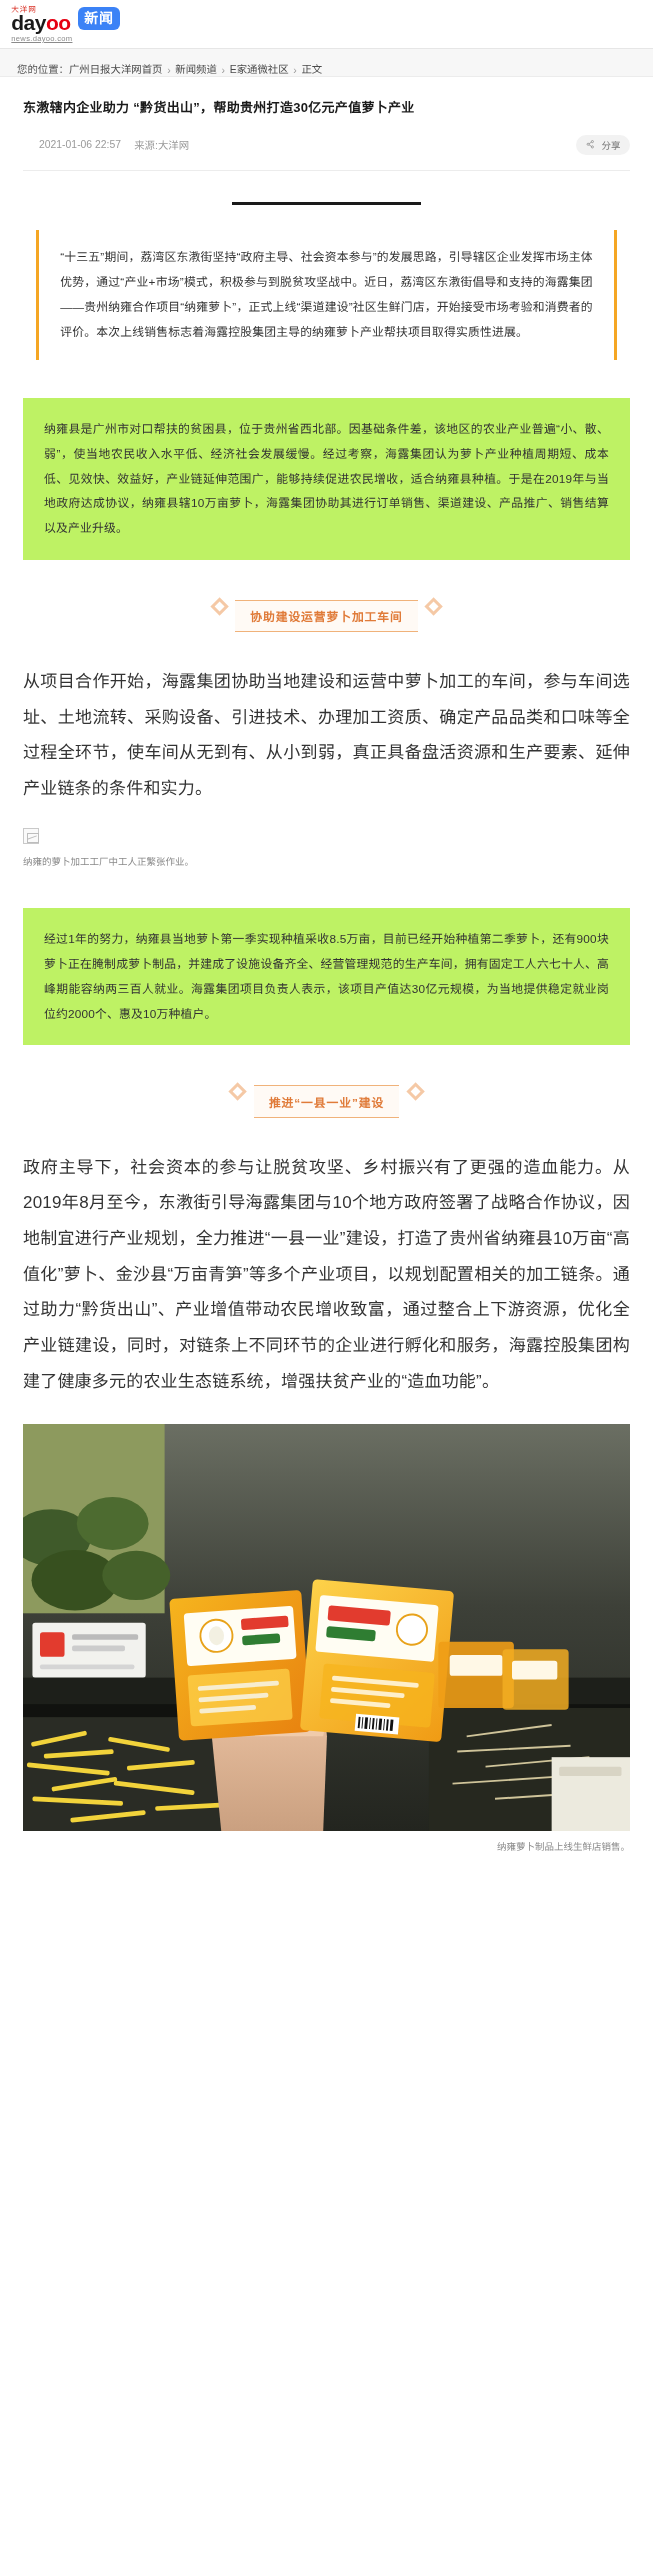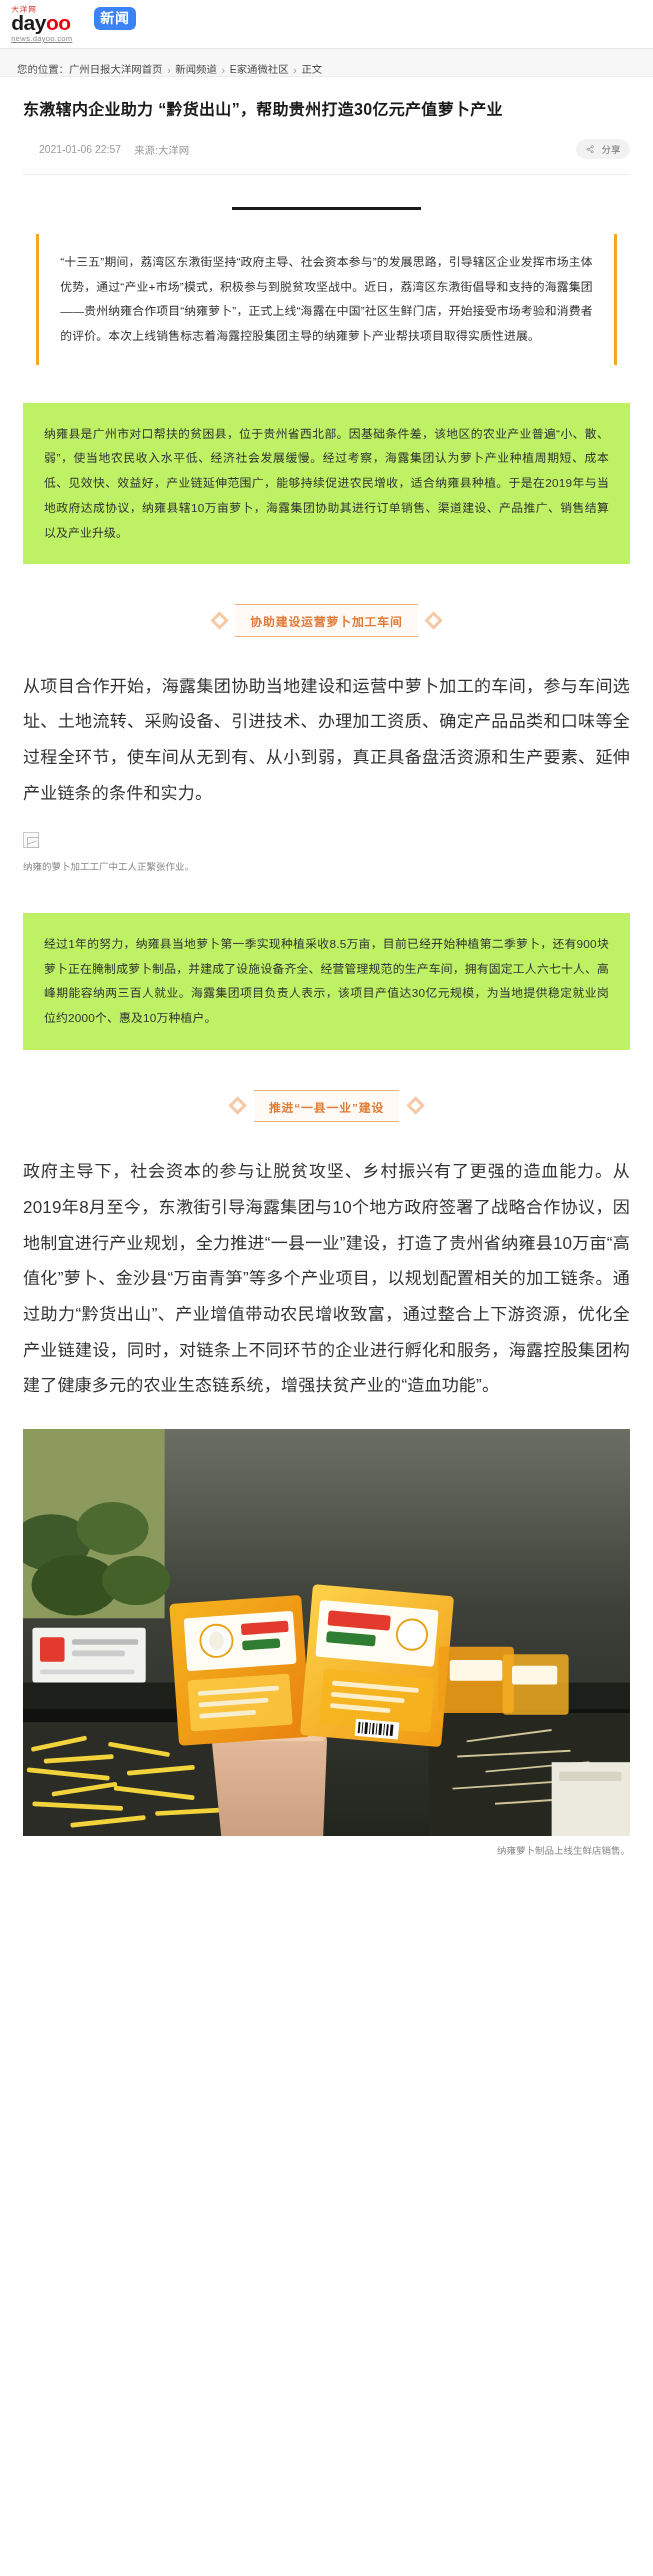--- a/index.html
+++ b/index.html
@@ -20,21 +20,21 @@
     height: 49px;
     border-bottom: 0.9px solid #e6e6e6;
     display: flex;
     align-items: center;
     padding: 0 11.3px;
     background: #fff;
   }
   .logo-block {
     display: flex;
     align-items: flex-start;
-    gap: 16px;
+    gap: 0px;
   }
   .logo-main {
     display: flex;
     flex-direction: column;
     line-height: 1;
   }
   .logo-cn-small {
     font-size: 7.6px;
     color: #d93025;
     letter-spacing: 0.9px;
@@ -84,21 +84,21 @@
     color: #4a4a4a;
     text-decoration: none;
   }
   .breadcrumb-bar .sep { margin: 0 4.7px; color: #999; }
 
   
   .article {
     padding: 0 23px;
   }
   .article-title {
-    font-size: 16px;
+    font-size: 13px;
     line-height: 1.5;
     font-weight: bold;
     color: #1a1a1a;
     margin: 21px 0 0 0;
     letter-spacing: 0.3px;
   }
   .meta-row {
     display: flex;
     align-items: center;
     margin-top: 17px;
@@ -165,21 +165,20 @@
 
   
   .section-head {
     display: flex;
     justify-content: center;
     align-items: center;
     margin: 40px 0 32px 0;
   }
   .sh-inner {
     display: flex;
-    align-items: center;
     gap: 9.5px;
   }
   .sh-orn {
     width: 13.2px;
     height: 13.2px;
     background: #f5c9a6;
     transform: rotate(45deg);
     position: relative;
   }
   .sh-orn::after {
@@ -304,21 +303,21 @@
       </span>
       <span>分享</span>
     </div>
   </div>
 
   <div class="divider-line"></div>
 
   <div class="lead-wrap">
     <div class="lead-rule"></div>
     <div class="lead-box">
-      <p class="lead-text">“十三五”期间，荔湾区东漖街坚持“政府主导、社会资本参与”的发展思路，引导辖区企业发挥市场主体优势，通过“产业+市场”模式，积极参与到脱贫攻坚战中。近日，荔湾区东漖街倡导和支持的海露集团——贵州纳雍合作项目“纳雍萝卜”，正式上线“海露在中国”社区生鲜门店，开始接受市场考验和消费者的评价。本次上线销售标志着海露控股集团主导的纳雍萝卜产业帮扶项目取得实质性进展。</p>
+      <p class="lead-text">“十三五”期间，荔湾区东漖街坚持“政府主导、社会资本参与”的发展思路，引导辖区企业发挥市场主体优势，通过“产业+市场”模式，积极参与到脱贫攻坚战中。近日，荔湾区东漖街倡导和支持的海露集团——贵州纳雍合作项目“纳雍萝卜”，正式上线“渠道建设”社区生鲜门店，开始接受市场考验和消费者的评价。本次上线销售标志着海露控股集团主导的纳雍萝卜产业帮扶项目取得实质性进展。</p>
     </div>
   </div>
 
   <div class="gray-block">纳雍县是广州市对口帮扶的贫困县，位于贵州省西北部。因基础条件差，该地区的农业产业普遍“小、散、弱”，使当地农民收入水平低、经济社会发展缓慢。经过考察，海露集团认为萝卜产业种植周期短、成本低、见效快、效益好，产业链延伸范围广，能够持续促进农民增收，适合纳雍县种植。于是在2019年与当地政府达成协议，纳雍县辖10万亩萝卜，海露集团协助其进行订单销售、渠道建设、产品推广、销售结算以及产业升级。</div>
 
   <div class="section-head">
     <div class="sh-inner">
       <span class="sh-orn"></span>
       <span class="sh-label">协助建设运营萝卜加工车间</span>
       <span class="sh-orn"></span>

